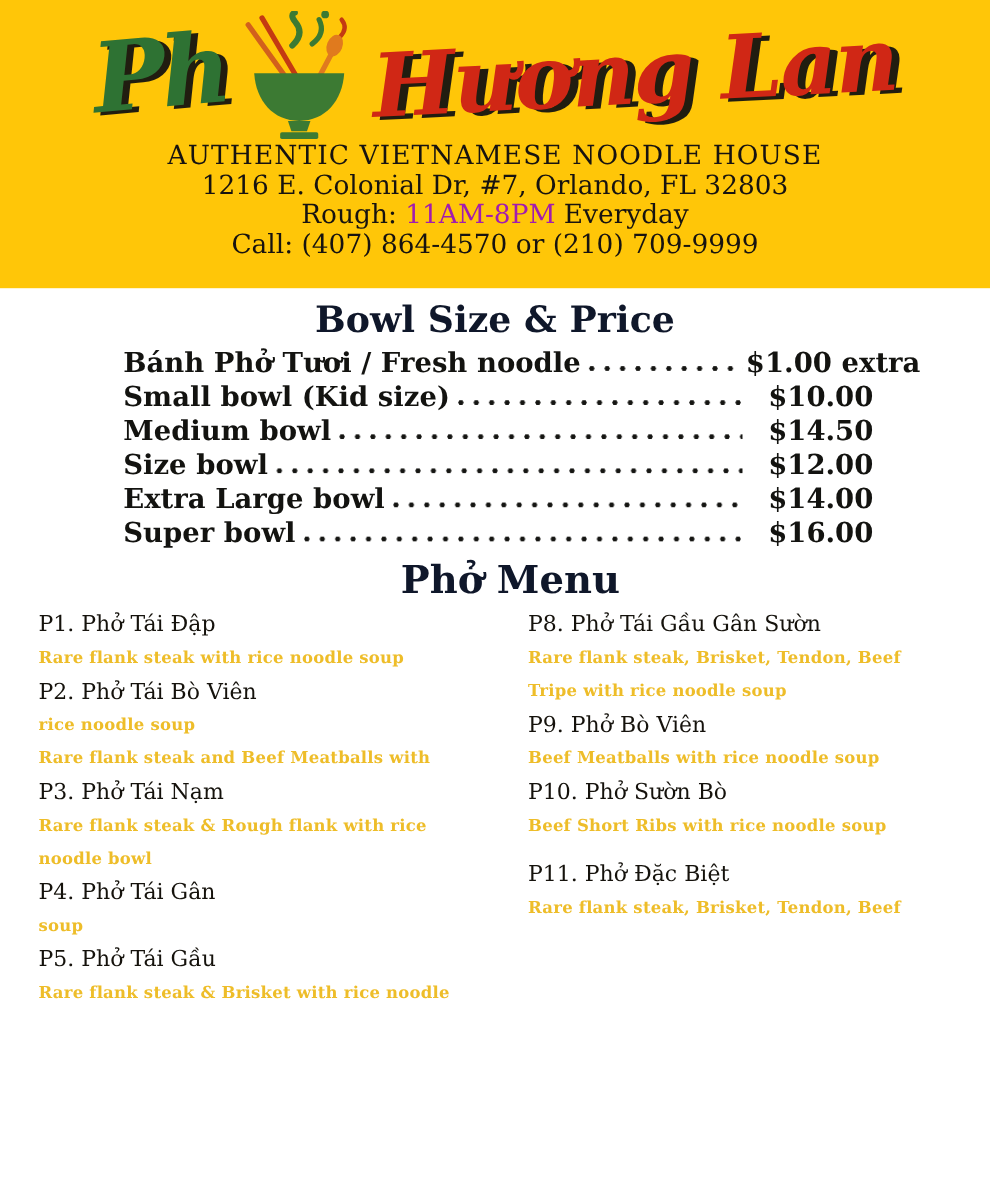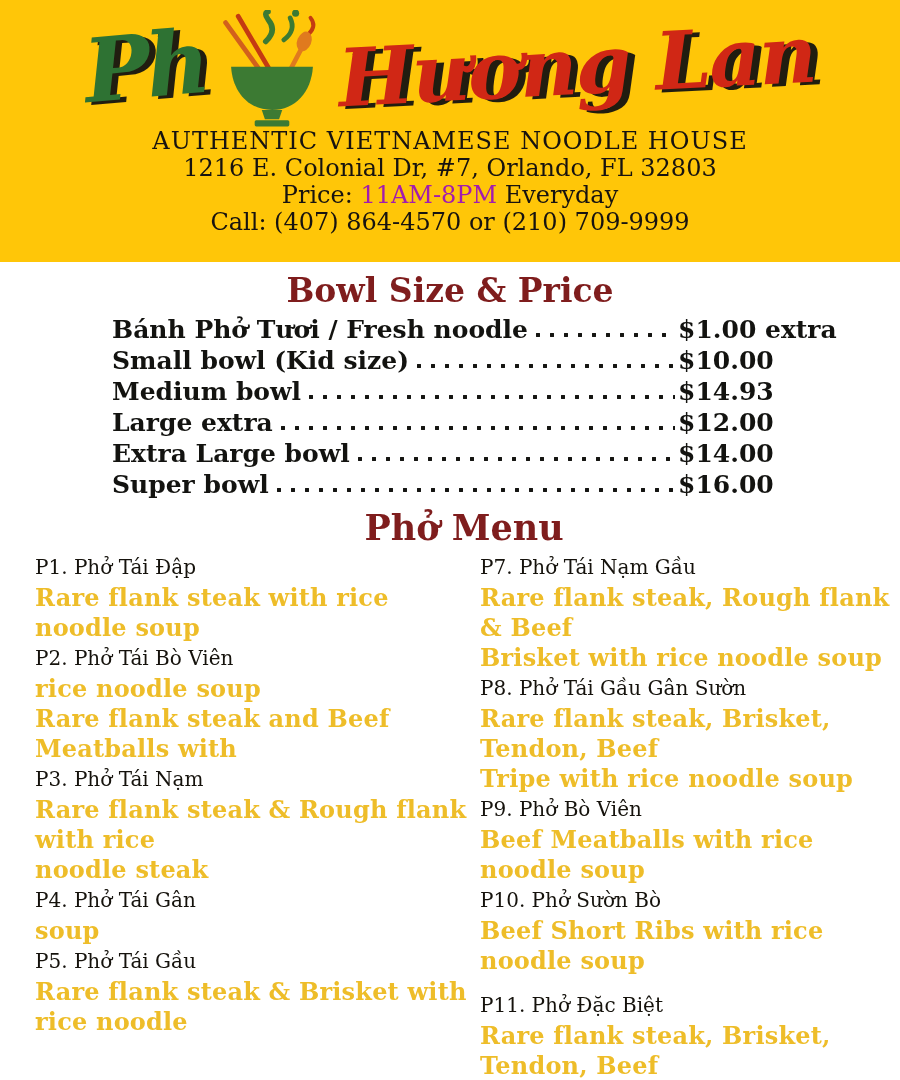--- a/index.html
+++ b/index.html
@@ -29,49 +29,49 @@
     font-style:italic;font-weight:bold;font-size:80px;line-height:96px;
     color:#d02715;text-shadow:7px 3px 0 #211d10;
     transform:rotate(-3deg);letter-spacing:-2px;margin-left:4px;
   }
   .banner-line{font-weight:normal;font-size:24px;line-height:27px;}
   .tagline{letter-spacing:1px;margin-top:4px;}
   .hours-red{color:#a21caf;}
 
   
   .section-title{
-    text-align:center;color:#7f1d1d;font-weight:bold;
+    text-align:center;color:#0f172a;font-weight:bold;
     font-size:33px;line-height:36px;margin:0;
   }
   .bowl-size-title{padding-top:11px;}
   .price-rows{width:682px;margin:5px 0 0 112px;}
   .price-row{
     display:flex;align-items:flex-end;height:31px;
-    font-weight:bold;font-size:25px;color:#131310;
+    font-weight:bold;font-size:25px;color:#131310;text-align:right;
   }
   .pname{white-space:nowrap;line-height:30px;}
   .dots{
     flex:1 1 auto;align-self:stretch;margin:0 3px;
     background-image:radial-gradient(circle,#151512 2.1px,transparent 2.5px);
     background-size:14px 6px;background-repeat:repeat-x;
     background-position:left bottom 7px;
   }
   .pprice{white-space:nowrap;line-height:30px;width:116px;flex:0 0 auto;}
 
   
   .pho-menu-title{font-size:35px;padding-top:10px;margin-left:28px;}
   .menu-cols{display:flex;padding:6px 0 0 35px;}
   .menu-col-left{width:445px;flex:0 0 auto;}
   .menu-col-right{width:410px;flex:0 0 auto;}
   .menu-item{margin:0;}
   .item-name{
     font-weight:normal;font-size:20px;line-height:31px;color:#15120c;
   }
   .item-desc-line{
-    font-weight:bold;font-size:24px;line-height:30px;color:#eebd29;
+    font-weight:bold;font-size:15px;line-height:30px;color:#eebd29;
     letter-spacing:0.2px;
   }
   .gap-top{margin-top:14px;}
 </style>
 </head>
 <body>
 
 <div class="page">
 
   <header class="banner">
@@ -92,21 +92,21 @@
 
         <path d="M13,72 L117,72 C115,104 95,127 65,127 C35,127 15,104 13,72 Z" fill="#3c7a33"></path>
         <path d="M52,127 L78,127 L74,139 L56,139 Z" fill="#3c7a33"></path>
         <rect x="43" y="140" width="44" height="8" rx="2" fill="#3c7a33"></rect>
       </svg>
       <span class="logo-hl">Hương Lan</span>
     </div>
     <div class="banner-line tagline">AUTHENTIC VIETNAMESE NOODLE HOUSE</div>
     <div class="banner-line">1216 E. Colonial Dr, #7, Orlando, FL 32803</div>
     <div class="banner-line">
-      <span>Price:</span>
+      <span>Rough:</span>
       <span class="hours-red">11AM-8PM</span>
       <span>Everyday</span>
     </div>
     <div class="banner-line">Call: (407) 864-4570 or (210) 709-9999</div>
   </header>
 
   <section>
     <h2 class="section-title bowl-size-title">Bowl Size &amp; Price</h2>
     <div class="price-rows">
       <div class="price-row">
@@ -115,24 +115,24 @@
         <span class="pprice">$1.00 extra</span>
       </div>
       <div class="price-row">
         <span class="pname">Small bowl (Kid size)</span>
         <span class="dots"></span>
         <span class="pprice">$10.00</span>
       </div>
       <div class="price-row">
         <span class="pname">Medium bowl</span>
         <span class="dots"></span>
-        <span class="pprice">$14.93</span>
-      </div>
-      <div class="price-row">
-        <span class="pname">Large extra</span>
+        <span class="pprice">$14.50</span>
+      </div>
+      <div class="price-row">
+        <span class="pname">Size bowl</span>
         <span class="dots"></span>
         <span class="pprice">$12.00</span>
       </div>
       <div class="price-row">
         <span class="pname">Extra Large bowl</span>
         <span class="dots"></span>
         <span class="pprice">$14.00</span>
       </div>
       <div class="price-row">
         <span class="pname">Super bowl</span>
@@ -153,40 +153,35 @@
           <div class="item-desc-line"></div>
         </div>
         <div class="menu-item">
           <div class="item-name">P2. Phở Tái Bò Viên</div>
           <div class="item-desc-line">rice noodle soup</div>
           <div class="item-desc-line">Rare flank steak and Beef Meatballs with</div>
         </div>
         <div class="menu-item">
           <div class="item-name">P3. Phở Tái Nạm</div>
           <div class="item-desc-line">Rare flank steak &amp; Rough flank with rice</div>
-          <div class="item-desc-line">noodle steak</div>
+          <div class="item-desc-line">noodle bowl</div>
         </div>
         <div class="menu-item">
           <div class="item-name">P4. Phở Tái Gân</div>
           <div class="item-desc-line">soup</div>
         </div>
         <div class="menu-item">
           <div class="item-name">P5. Phở Tái Gầu</div>
           <div class="item-desc-line">Rare flank steak &amp; Brisket with rice noodle</div>
 
         </div>
 
       </div>
 
       <div class="menu-col-right">
-        <div class="menu-item">
-          <div class="item-name">P7. Phở Tái Nạm Gầu</div>
-          <div class="item-desc-line">Rare flank steak, Rough flank &amp; Beef</div>
-          <div class="item-desc-line">Brisket with rice noodle soup</div>
-        </div>
         <div class="menu-item">
           <div class="item-name">P8. Phở Tái Gầu Gân Sườn</div>
           <div class="item-desc-line">Rare flank steak, Brisket, Tendon, Beef</div>
           <div class="item-desc-line">Tripe with rice noodle soup</div>
         </div>
         <div class="menu-item">
           <div class="item-name">P9. Phở Bò Viên</div>
           <div class="item-desc-line">Beef Meatballs with rice noodle soup</div>
           <div class="item-desc-line"></div>
         </div>

